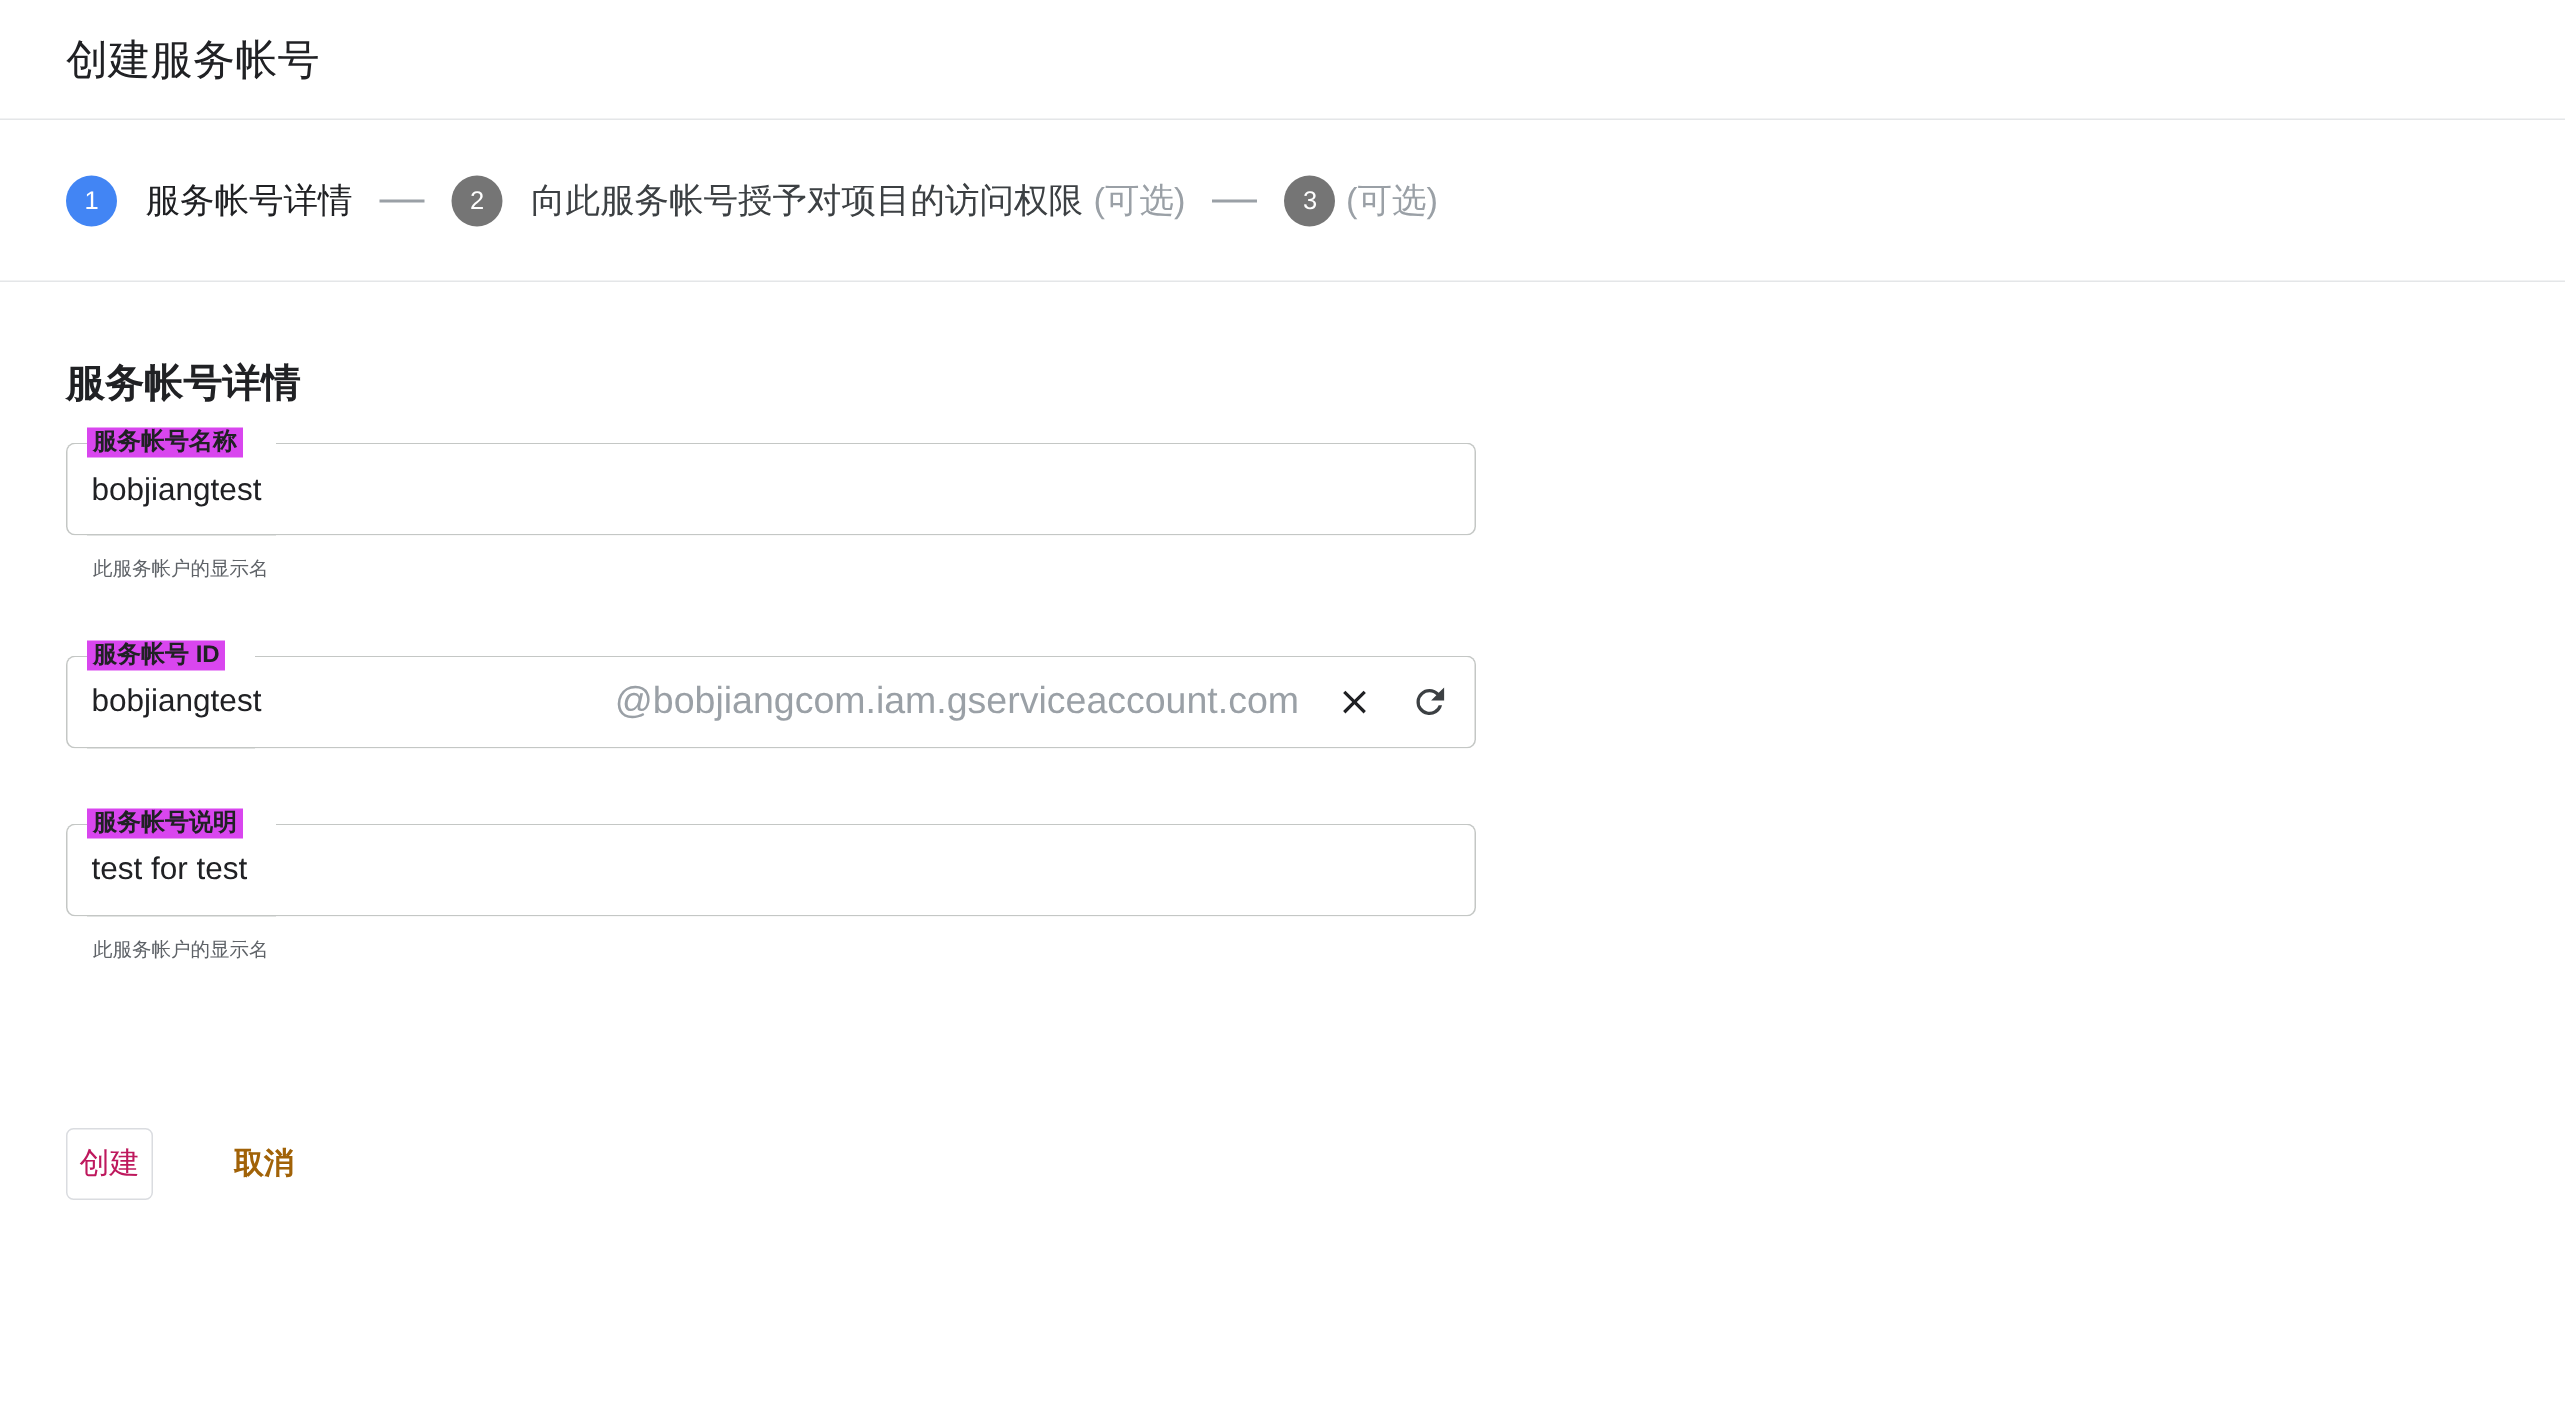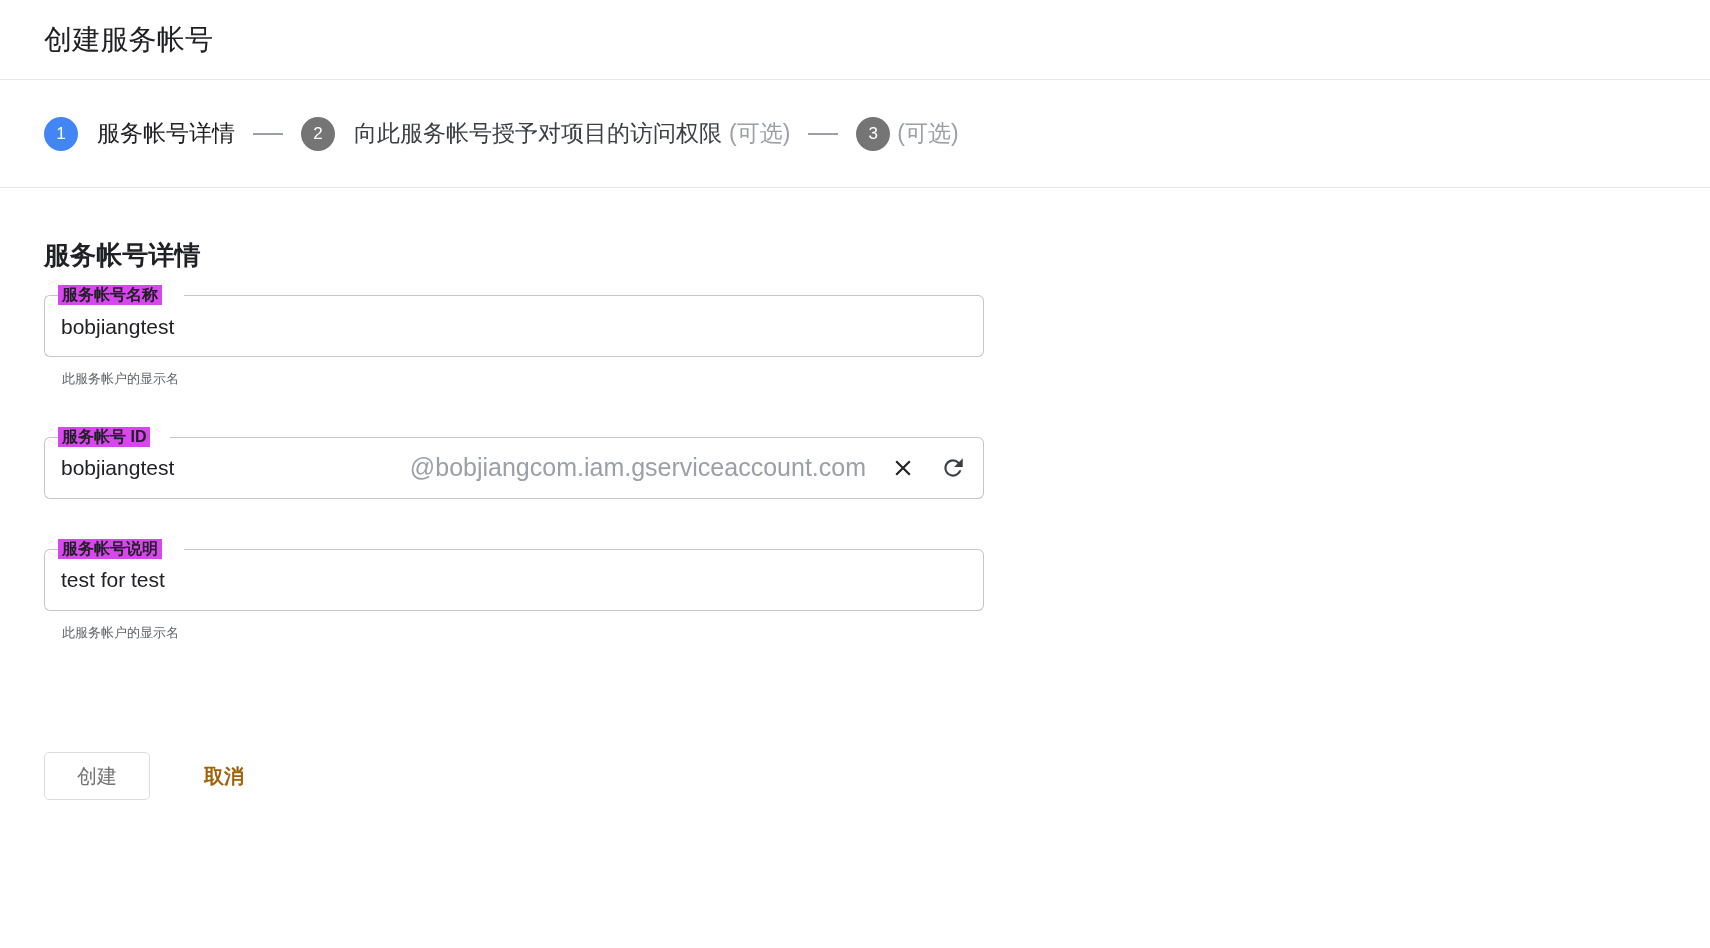--- a/index.html
+++ b/index.html
@@ -191,25 +191,25 @@
 
   
   .actions {
     display: flex;
     align-items: center;
     margin-top: 112px;
   }
   .btn-outlined {
     font-family: inherit;
     font-size: 20px;
-    color: #737373;
+    color: #be185d;
     background: #ffffff;
     border: 1px solid #dadce0;
     border-radius: 5px;
-    padding: 12px 32px;
+    padding: 12px 8px;
     cursor: pointer;
     line-height: 1.1;
   }
   .btn-text {
     font-family: inherit;
     font-size: 20px;
     font-weight: 700;
     color: #a16207;
     background: none;
     border: none;

